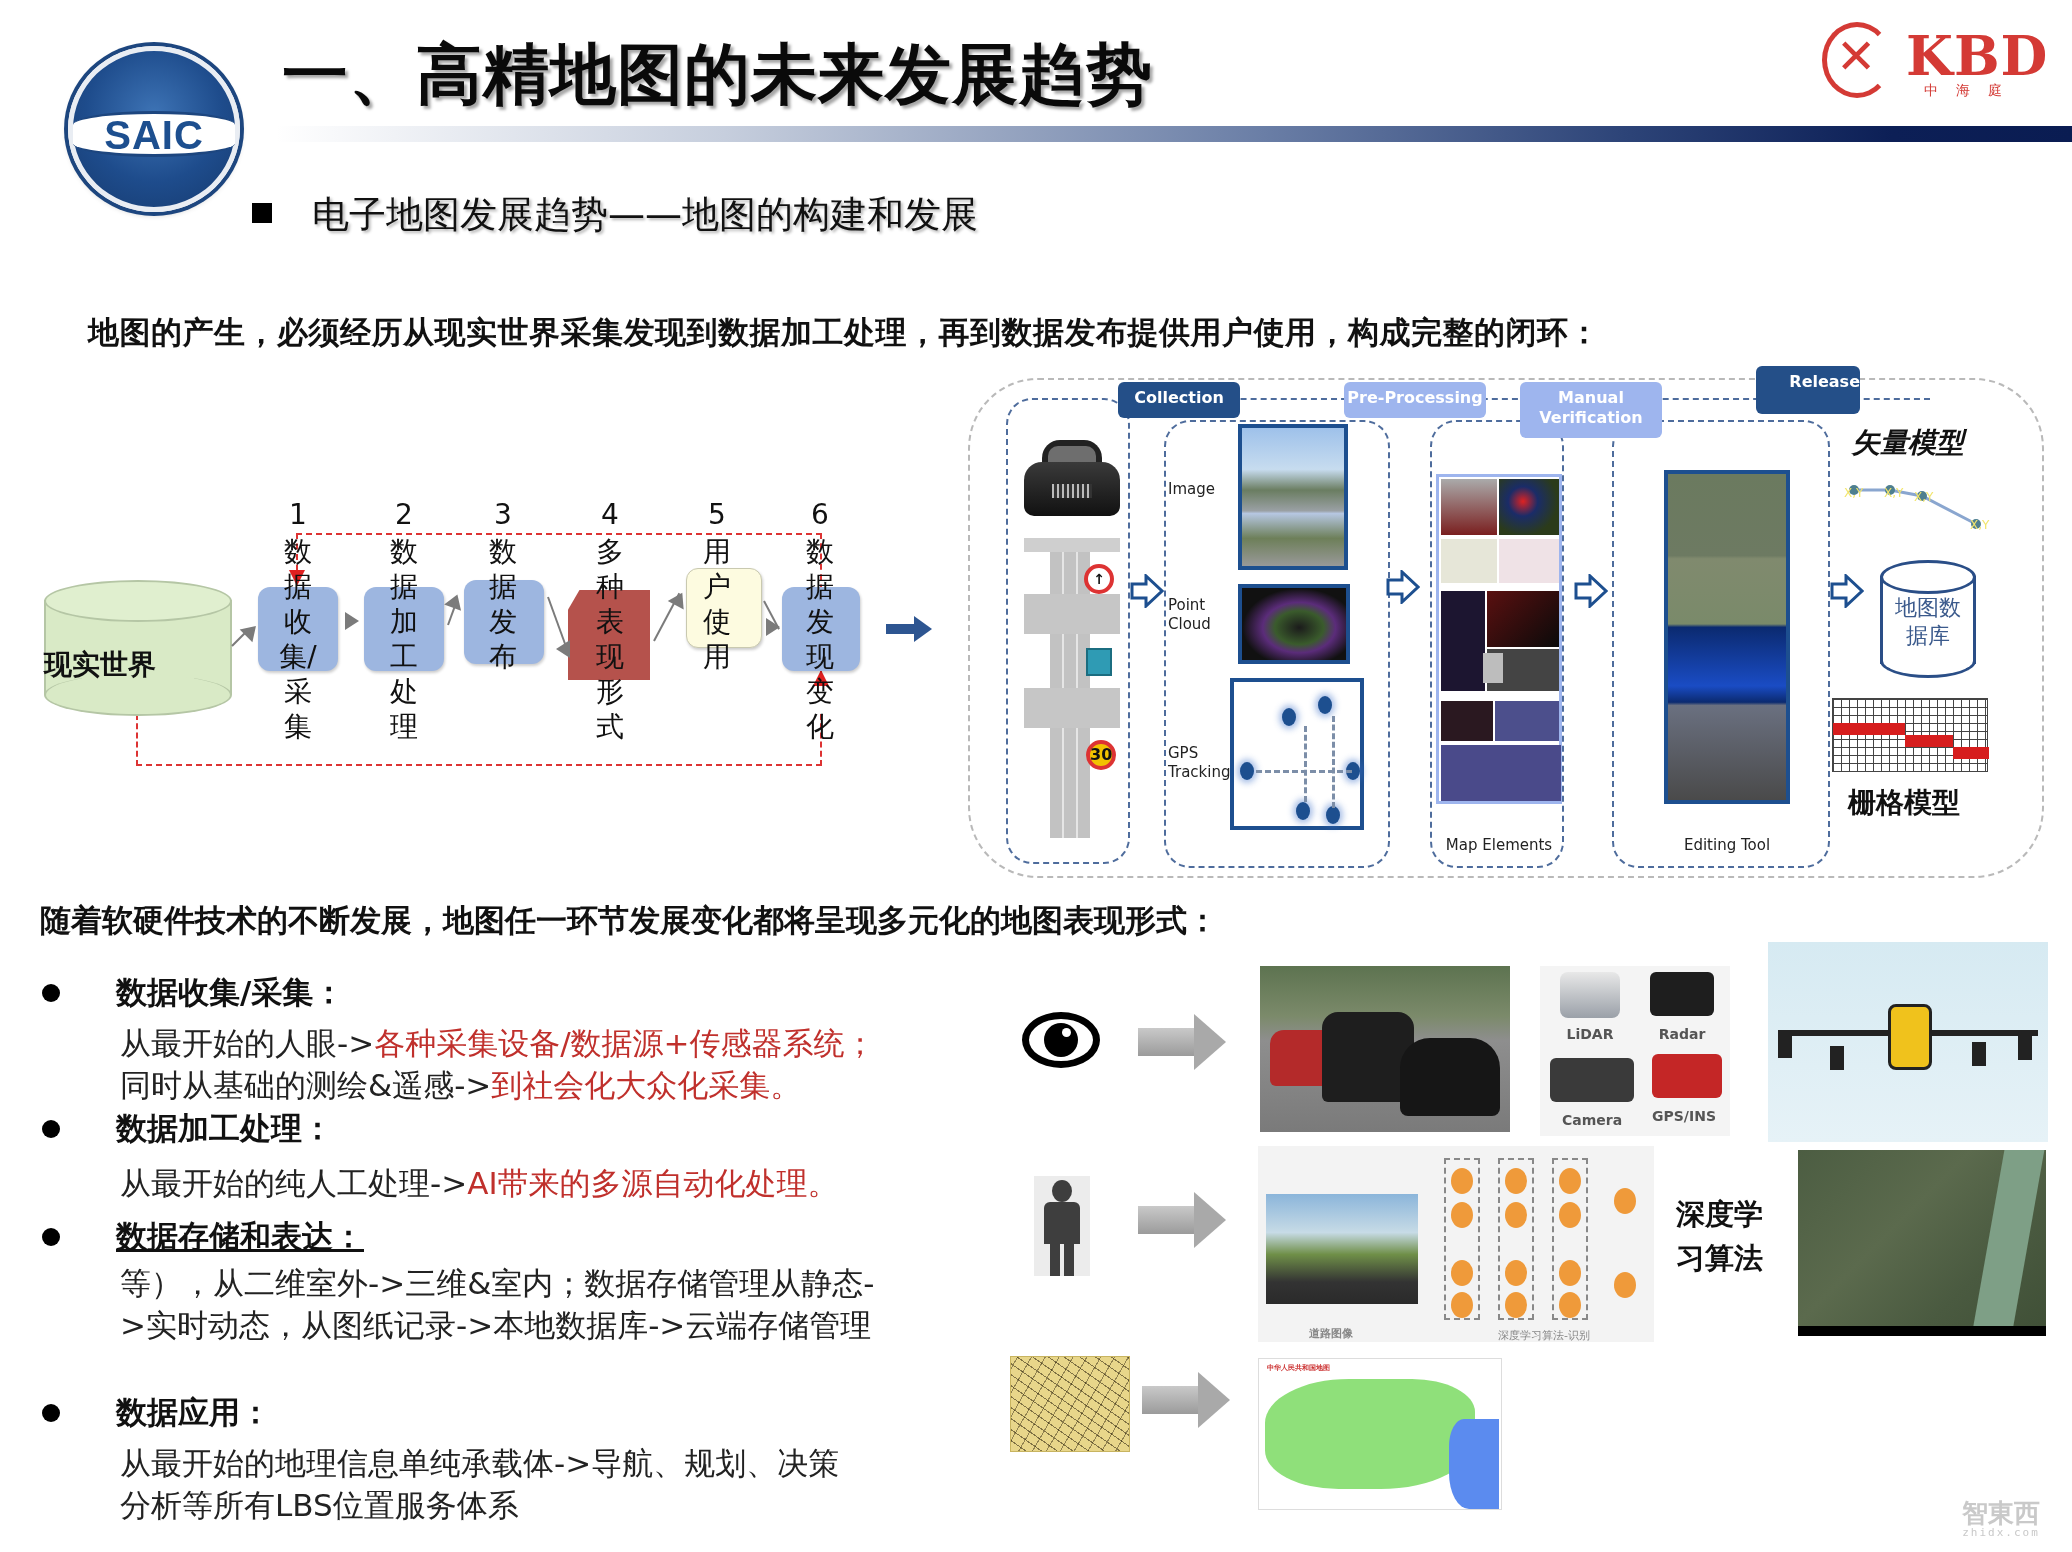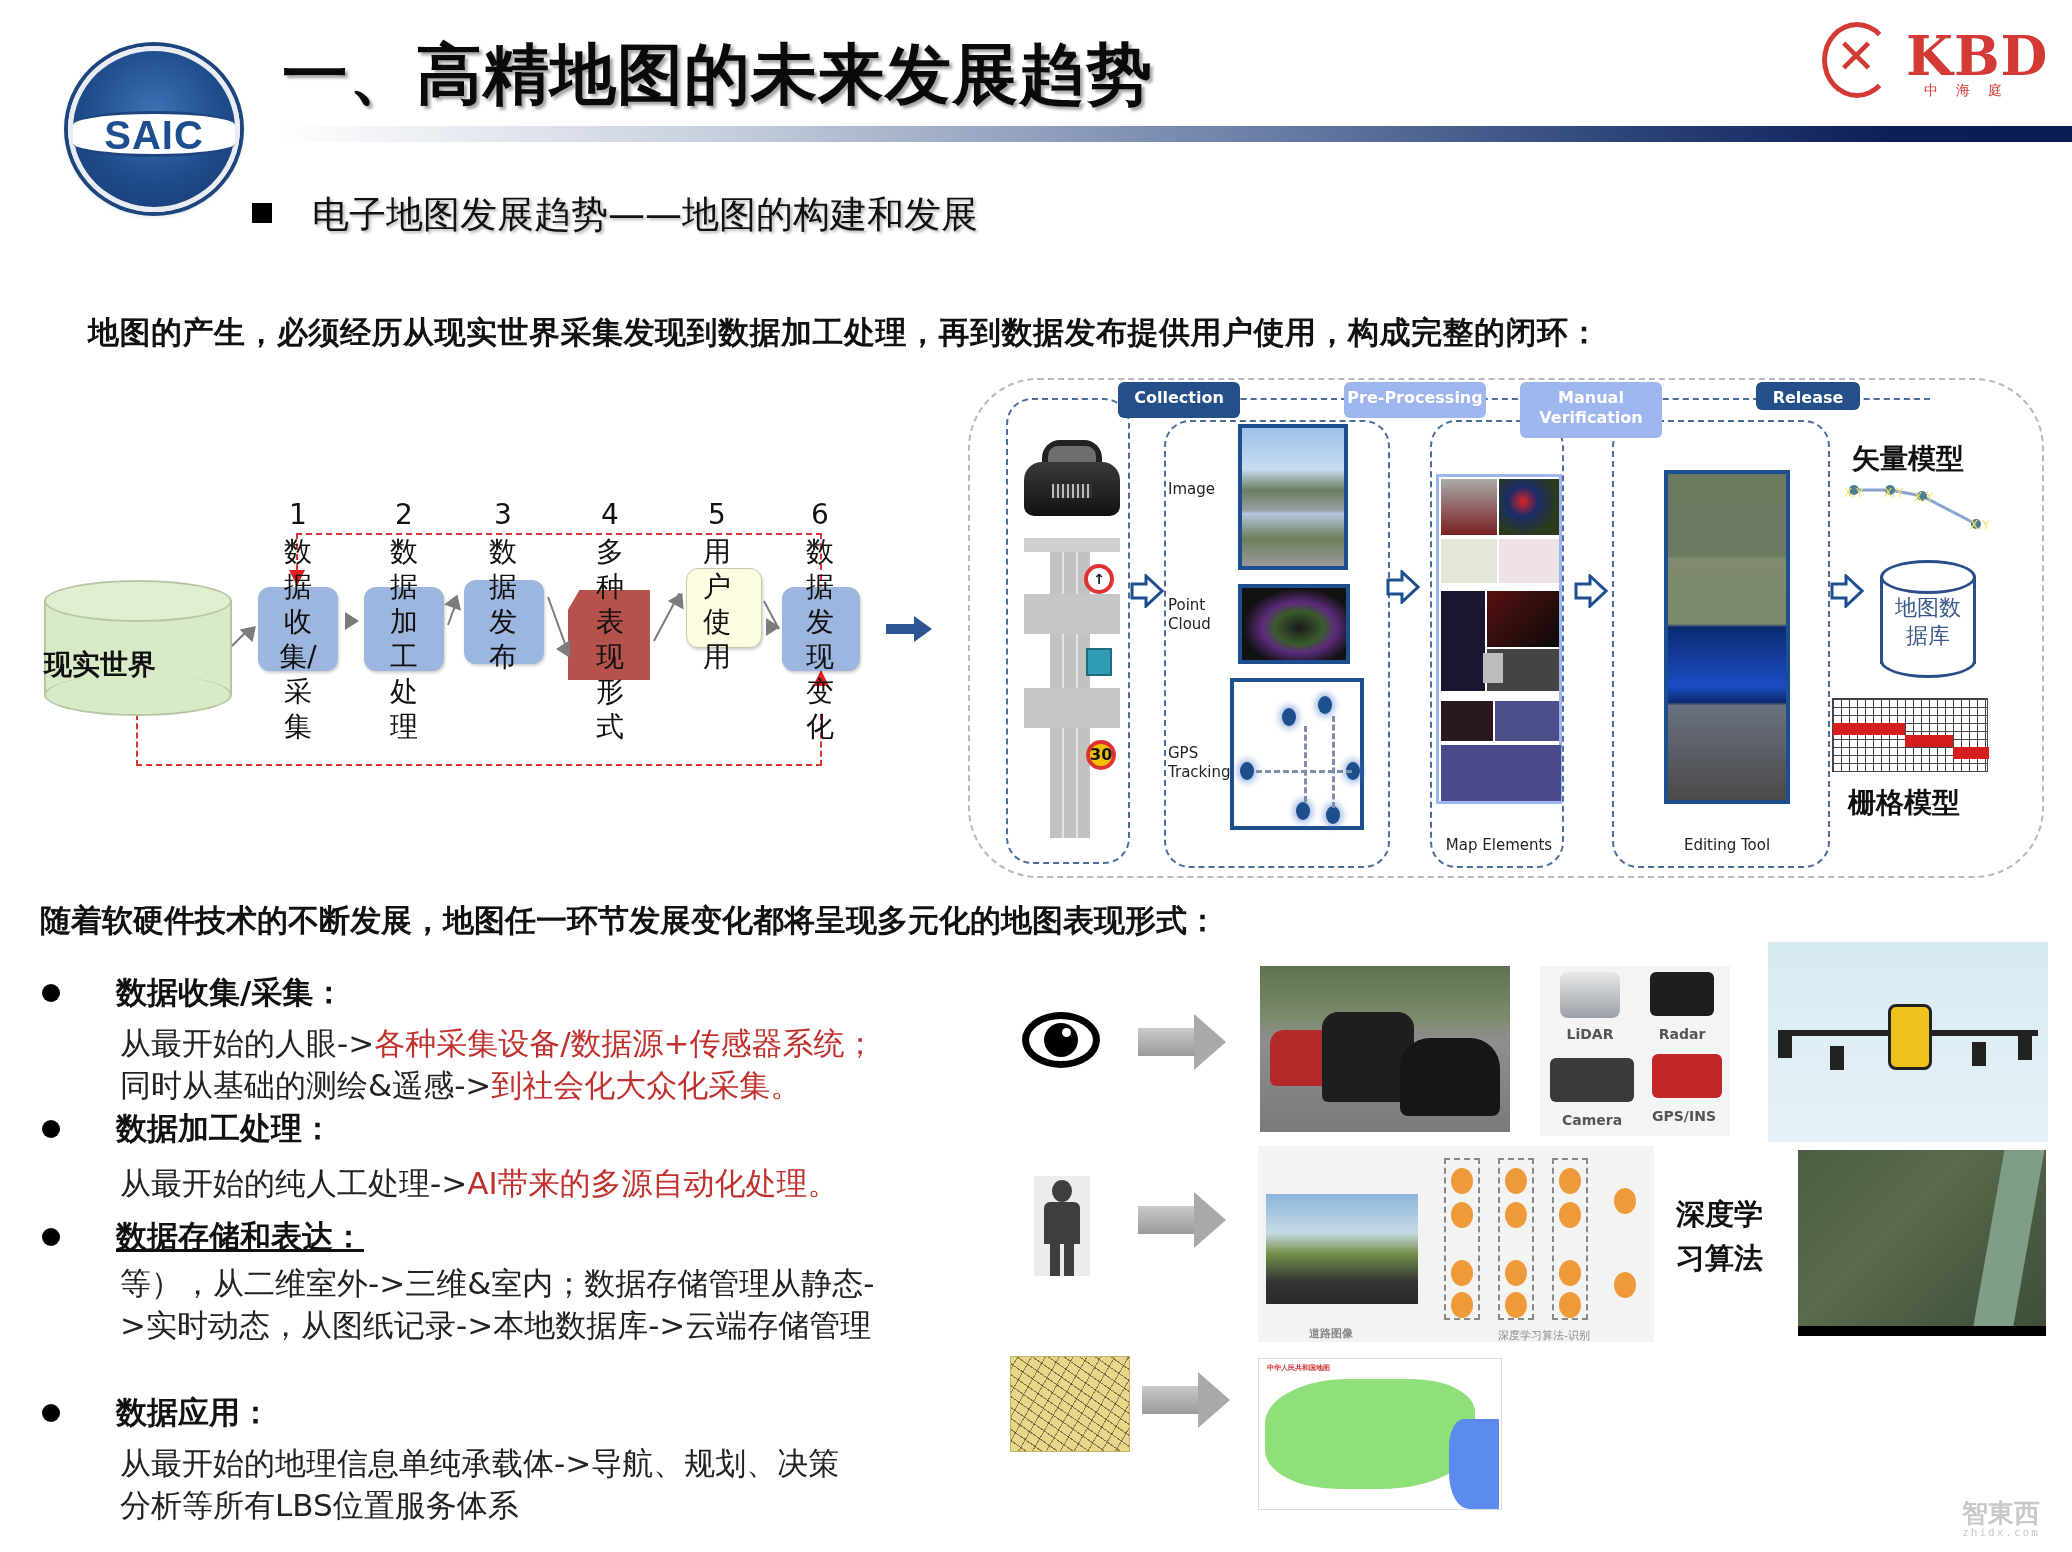--- a/index.html
+++ b/index.html
@@ -261,21 +261,21 @@
 
 <div class="abs proc-col" style="left:1006px;top:398px;width:124px;height:466px;"></div>
 <div class="abs proc-col" style="left:1164px;top:420px;width:226px;height:448px;"></div>
 <div class="abs proc-col" style="left:1430px;top:420px;width:134px;height:448px;"></div>
 <div class="abs proc-col" style="left:1612px;top:420px;width:218px;height:448px;"></div>
 <div class="abs" style="left:1130px;top:398px;width:800px;border-top:2px dashed #4e6c9c;"></div>
 
 <div class="abs phase-tag dark" style="left:1118px;top:382px;width:122px;height:36px;">Collection</div>
 <div class="abs phase-tag light" style="left:1344px;top:382px;width:142px;height:36px;">Pre-Processing</div>
 <div class="abs phase-tag light" style="left:1520px;top:382px;width:142px;height:56px;line-height:20px;">Manual Verification</div>
-<div class="abs phase-tag dark" style="left:1756px;top:382px;width:104px;height:28px;">Release</div>
+<div class="abs phase-tag dark" style="left:1756px;top:366px;width:104px;height:48px;text-align:right;">Release</div>
 
 <div class="abs car">
   <div class="abs car-roof"></div>
   <div class="abs car-glass"></div>
   <div class="abs car-body"></div>
   <div class="abs car-grille"></div>
 </div>
 <div class="abs road">
   <div class="abs road-top"></div>
   <div class="abs road-main"></div>
@@ -330,21 +330,21 @@
   <div class="abs" style="left:44px;top:176px;width:20px;height:30px;background:#bdbdbd;"></div>
   <div class="abs" style="left:2px;top:224px;width:52px;height:40px;background:#2a1820;"></div>
   <div class="abs" style="left:56px;top:224px;width:64px;height:40px;background:#4c4f8c;"></div>
   <div class="abs" style="left:2px;top:268px;width:120px;height:56px;background:#4a4a8a;"></div>
 </div>
 <div class="abs proc-caption" style="left:1436px;top:836px;width:126px;">Map Elements</div>
 
 <div class="abs img-tile" style="left:1664px;top:470px;width:126px;height:334px;background:linear-gradient(180deg,#6b7a5f 0%,#6d7a62 25%,#808a6e 26%,#7a8a6a 46%,#0b2a70 47%,#1a4cc4 65%,#0b2a70 70%,#6a7080 71%,#4a4a4a 100%);"></div>
 <div class="abs proc-caption" style="left:1640px;top:836px;width:174px;">Editing Tool</div>
 
-<div class="abs vec-title" style="left:1852px;top:440px;">矢量模型</div>
+<div class="abs vec-title" style="left:1852px;top:424px;font-style:italic;">矢量模型</div>
 <svg class="abs" style="left:1846px;top:478px;width:146px;height:60px;" viewBox="0 0 146 60">
   <polyline points="8,12 44,12 76,18 130,46" fill="none" stroke="#8aa6cf" stroke-width="3"></polyline>
   <circle cx="8" cy="12" r="5" fill="#4e7f8f"></circle>
     <circle cx="44" cy="12" r="5" fill="#4e7f8f"></circle>
   <circle cx="76" cy="18" r="5" fill="#4e7f8f"></circle>
     <circle cx="130" cy="46" r="5" fill="#4e7f8f"></circle>
 </svg>
 <div class="abs" style="left:1844px;top:486px;font:12px 'DejaVu Sans',sans-serif;color:#f2e56b;">X,Y</div>
 <div class="abs" style="left:1884px;top:486px;font:12px 'DejaVu Sans',sans-serif;color:#f2e56b;">X,Y</div>
 <div class="abs" style="left:1914px;top:490px;font:12px 'DejaVu Sans',sans-serif;color:#f2e56b;">X,Y</div>

